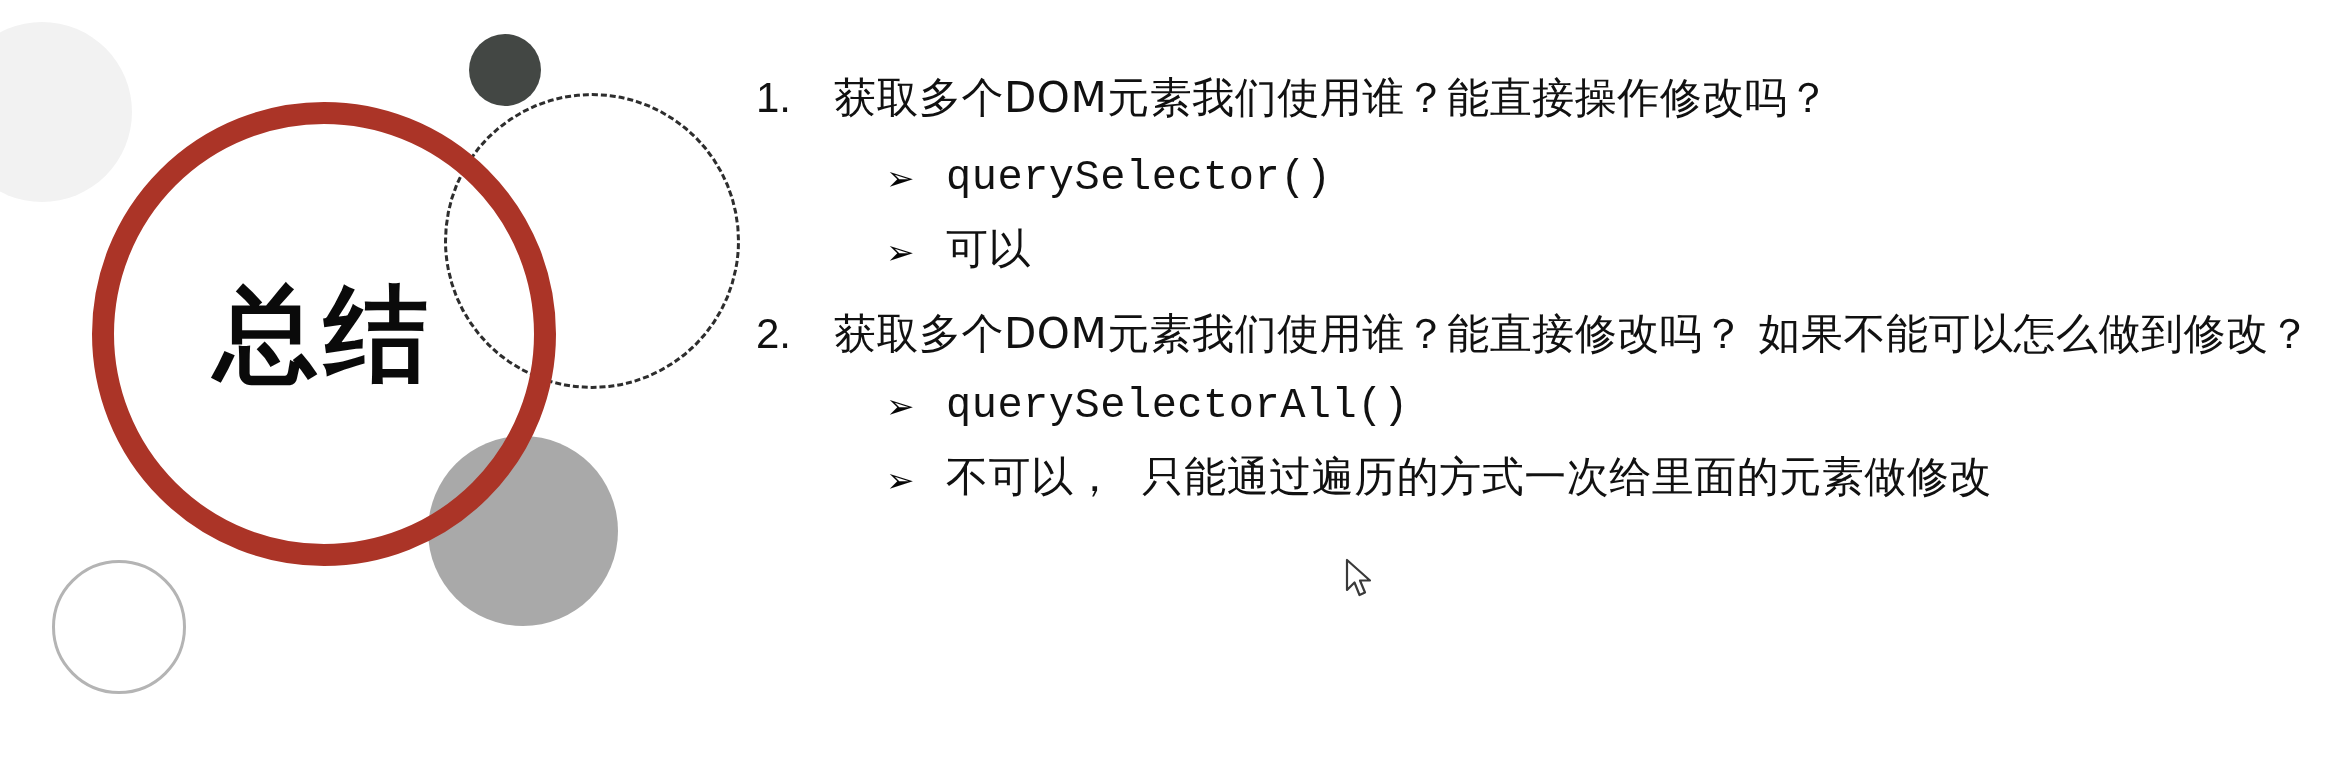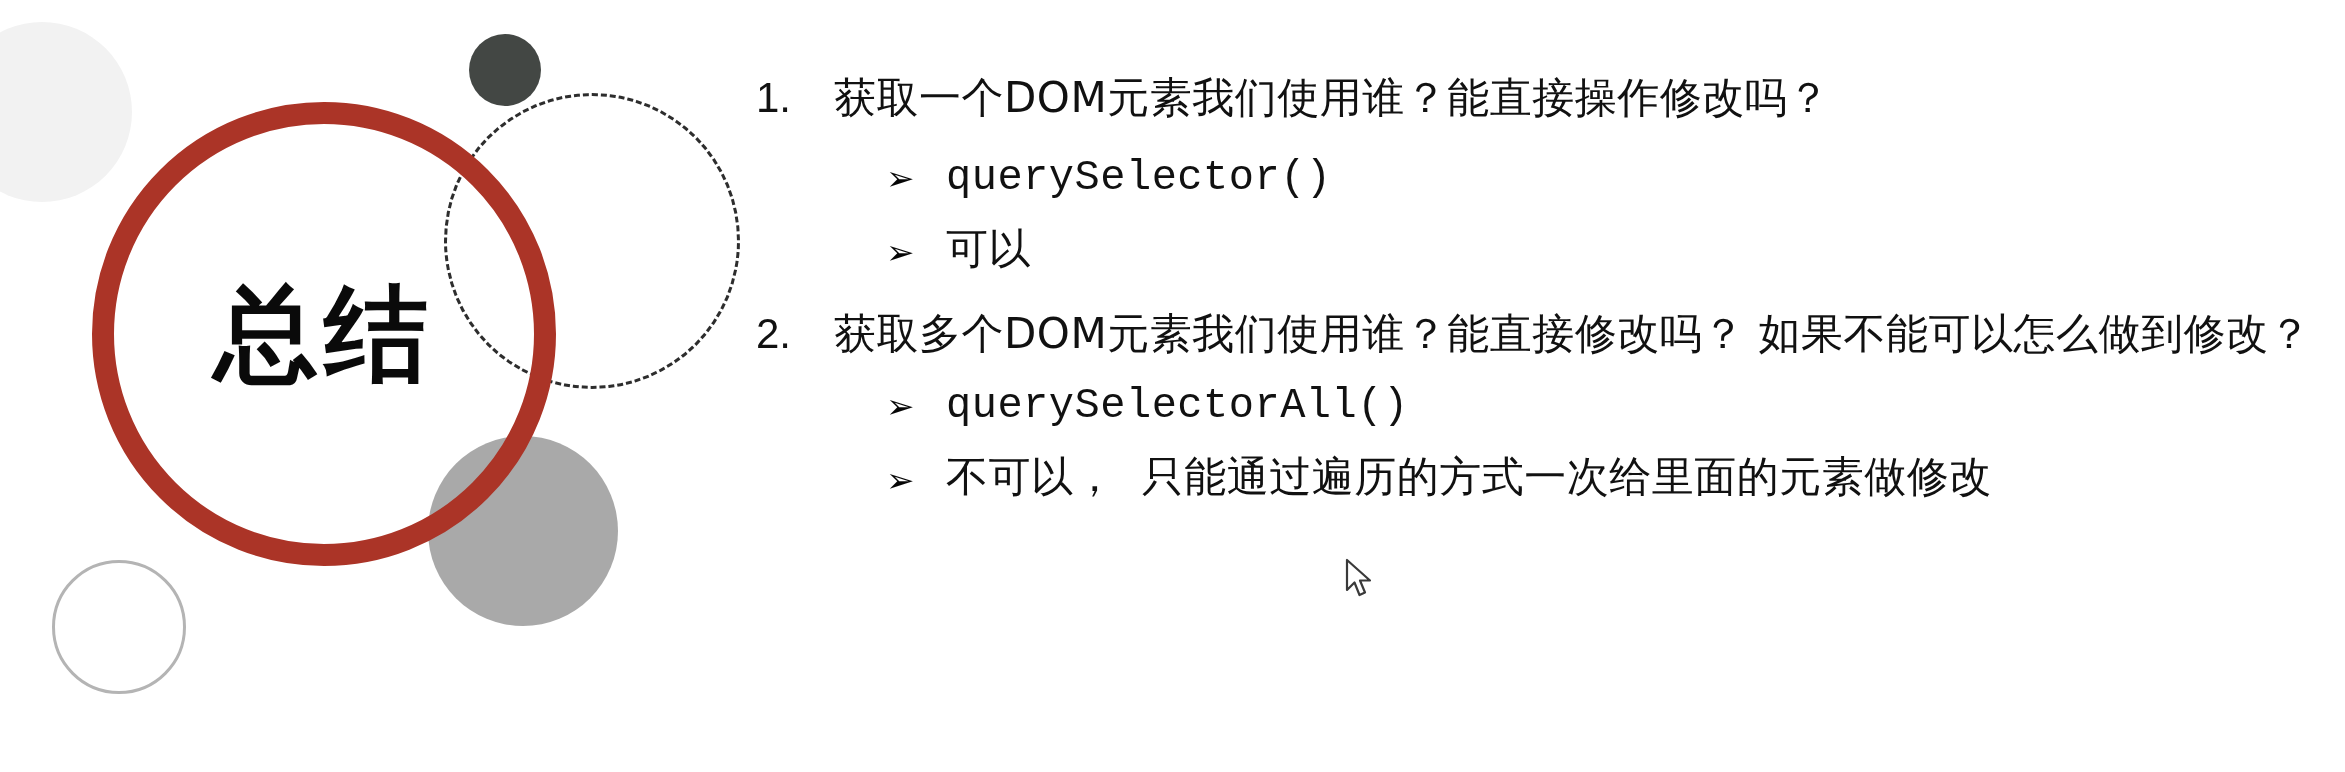--- a/index.html
+++ b/index.html
@@ -206,21 +206,21 @@
       <span class="badge-title">总结</span>
     </div>
 
     <div class="circle-outline-bl"></div>
   </div>
 
   <div id="content">
 
     <div class="num-item">
       <span class="num-marker">1.</span>
-      <span class="num-text">获取一个DOM元素我们使用谁？能直接操作修改吗？</span>
+      <span class="num-text">获取多个DOM元素我们使用谁？能直接操作修改吗？</span>
     </div>
 
     <div class="gap-a"></div>
 
     <div class="sub-list">
       <div class="sub-item">
         <span class="sub-marker">➢</span>
         <span class="sub-text">querySelector()</span>
       </div>
       <div class="gap-b"></div>

